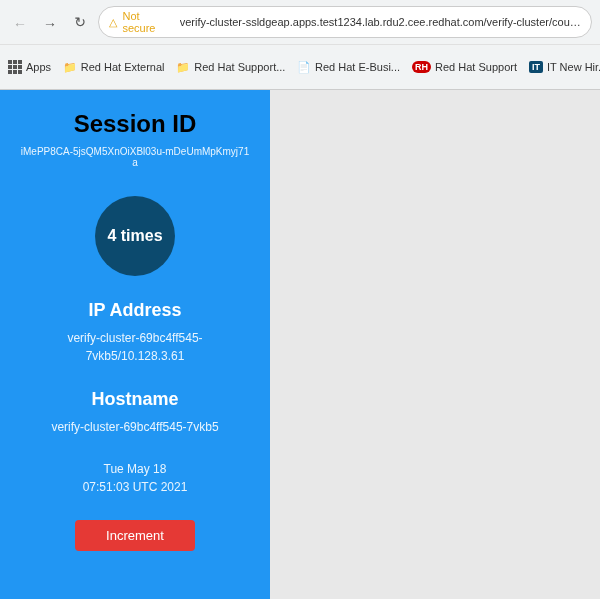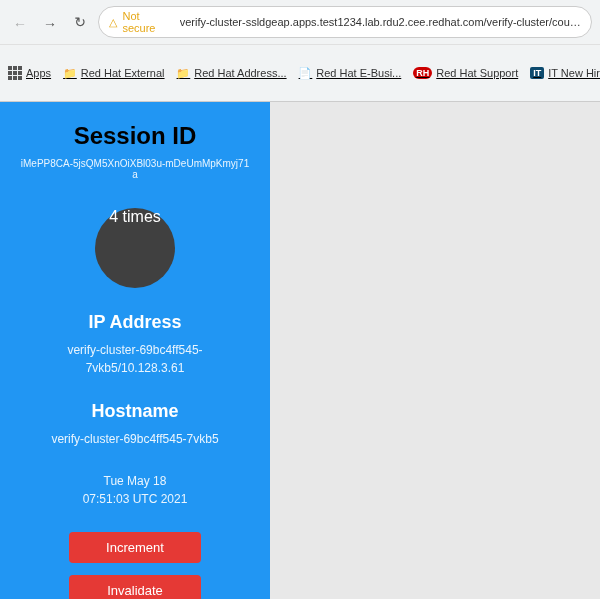--- a/index.html
+++ b/index.html
@@ -62,26 +62,25 @@
       color: #333;
       font-size: 11px;
       white-space: nowrap;
       overflow: hidden;
       text-overflow: ellipsis;
     }
 
     .bookmarks-bar {
       display: flex;
       align-items: center;
-      padding: 21px 8px;
+      padding: 15px 8px;
       gap: 12px;
       background: #f1f3f4;
       border-top: 1px solid #e0e0e0;
       font-size: 11px;
-      text-decoration: underline;
     }
 
     .bookmark-item {
       display: flex;
       align-items: center;
       gap: 4px;
       cursor: pointer;
       color: #333;
       white-space: nowrap;
     }
@@ -158,47 +157,47 @@
     .session-id-value {
       font-size: 10px;
       color: rgba(255,255,255,0.9);
       margin-bottom: 28px;
       word-break: break-all;
     }
 
     .count-circle {
       width: 80px;
       height: 80px;
-      background: #404040;
+      background: #0c4a6e;
       border-radius: 50%;
       display: flex;
-      align-items: flex-start;
+      align-items: center;
       justify-content: center;
       font-size: 16px;
-      font-weight: normal;
+      font-weight: bold;
       color: white;
       margin-bottom: 24px;
     }
 
     .section-title {
       font-size: 18px;
       font-weight: bold;
       margin-bottom: 8px;
       color: white;
     }
 
     .section-value {
       font-size: 12px;
       color: rgba(255,255,255,0.9);
       margin-bottom: 24px;
       line-height: 1.5;
     }
 
     .btn-action {
-      width: 132px;
+      width: 120px;
       padding: 8px 16px;
       background: #e53935;
       color: white;
       border: none;
       border-radius: 4px;
       cursor: pointer;
       font-size: 13px;
       margin-bottom: 12px;
     }
 
@@ -237,21 +236,21 @@
           </div>
       </span>
       <span>Apps</span>
     </div>
     <div class="bookmark-item">
       <span class="folder-icon">📁</span>
       <span>Red Hat External</span>
     </div>
     <div class="bookmark-item">
       <span class="folder-icon">📁</span>
-      <span>Red Hat Address...</span>
+      <span>Red Hat Support...</span>
     </div>
     <div class="bookmark-item">
       <span style="font-size:11px; color:#555;">📄</span>
       <span>Red Hat E-Busi...</span>
     </div>
     <div class="bookmark-item">
       <span class="rh-badge">RH</span>
       <span>Red Hat Support</span>
     </div>
     <div class="bookmark-item">
@@ -273,16 +272,15 @@
     <h2 class="section-title">IP Address</h2>
     <div class="section-value">verify-cluster-69bc4ff545-7vkb5/10.128.3.61</div>
 
     <h2 class="section-title">Hostname</h2>
     <div class="section-value">verify-cluster-69bc4ff545-7vkb5</div>
 
     <div class="section-value" style="white-space: pre-line;">Tue May 18
 07:51:03 UTC 2021</div>
 
     <button class="btn-action">Increment</button>
-    <button class="btn-action">Invalidate</button>
   </div>
   <div class="right-panel"></div>
 </div>
 
 </body></html>

